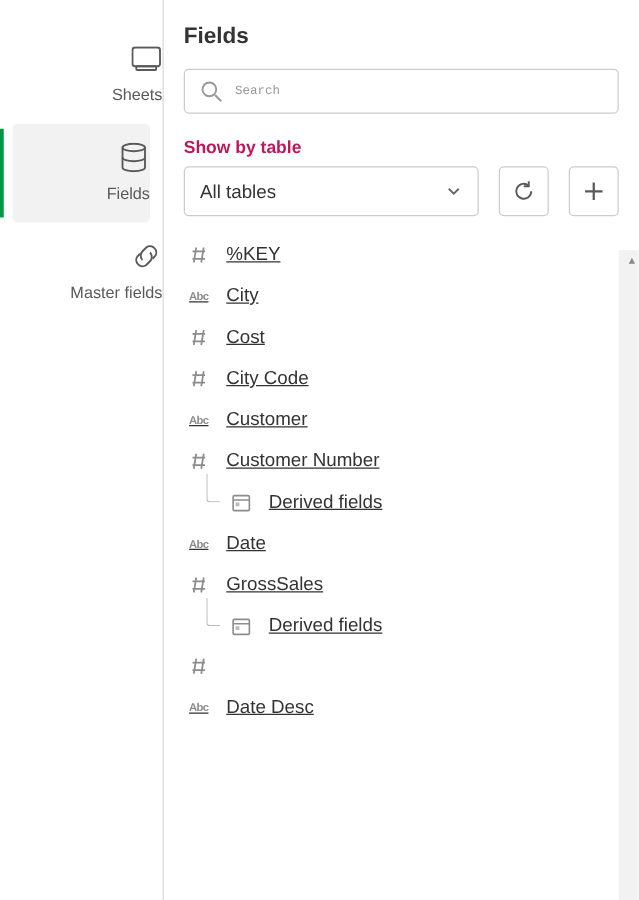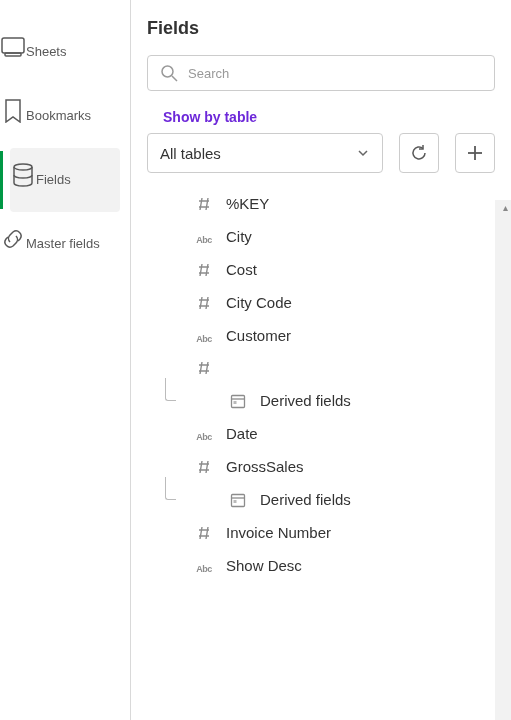--- a/index.html
+++ b/index.html
@@ -16,21 +16,22 @@
   .sidebar {
     width: 131px;
     border-right: 1px solid #d9d9d9;
     display: flex;
     flex-direction: column;
     padding-top: 20px;
     background: #fff;
   }
   .sidebar-item {
     display: flex;
-    align-items: center;
+    flex-direction: column;
+    align-items: flex-end;
     padding: 14px 0 16px 0;
     cursor: pointer;
     position: relative;
   }
   .sidebar-item.active {
     background: #f2f2f2;
     margin: 0 10px;
     border-radius: 4px;
   }
   .sidebar-item.active::before {
@@ -72,33 +73,33 @@
     display: flex;
     align-items: center;
     border: 1px solid #ccc;
     border-radius: 4px;
     padding: 8px 12px;
     margin-bottom: 18px;
   }
   .search-box input {
     border: none;
     outline: none;
-    font-size: 13px;
+    font-size: 10px;
     flex: 1;
     margin-left: 10px;
     color: #333;
+    font-family: Liberation Mono, monospace;
   }
   .search-box input::placeholder { color: #999; }
   .search-icon { color: #999; width: 18px; height: 18px; }
   .section-label {
     font-size: 14px;
     font-weight: 600;
-    color: #6d28d9;
+    color: #be185d;
     margin-bottom: 8px;
-    margin-left: 16px;
   }
   .controls-row {
     display: flex;
     gap: 16px;
     margin-bottom: 14px;
   }
   .dropdown {
     flex: 1;
     display: flex;
     align-items: center;
@@ -125,23 +126,24 @@
   }
   .field-list {
     flex: 1;
     overflow-y: auto;
     position: relative;
     margin-right: -16px;
     padding-right: 16px;
   }
   .field-row {
     display: flex;
-    align-items: flex-end;
+    align-items: center;
     padding: 8px 0;
     cursor: pointer;
+    text-decoration: underline;
   }
   .field-row.child {
     padding-left: 34px;
     position: relative;
   }
   .field-row.child::before {
     content: "";
     position: absolute;
     left: 18px;
     top: -6px;
@@ -152,21 +154,20 @@
     border-bottom-left-radius: 3px;
   }
   .type-icon {
     width: 24px;
     display: flex;
     align-items: center;
     justify-content: center;
     color: #8c8c8c;
     font-size: 15px;
     flex-shrink: 0;
-    margin-left: 45px;
   }
   .type-icon.abc {
     font-size: 9px;
     font-weight: 700;
     letter-spacing: -0.5px;
   }
   .field-name {
     font-size: 15px;
     color: #333;
     margin-left: 10px;
@@ -194,28 +195,20 @@
 <div class="sidebar">
   <div class="sidebar-item">
     <span class="sidebar-icon">
       <svg width="24" height="20" viewBox="0 0 24 20">
           <rect x="1" y="1" width="22" height="15" rx="2" fill="none" stroke="currentColor" stroke-width="1.5"></rect>
           <rect x="4" y="16" width="16" height="3" rx="1" fill="none" stroke="currentColor" stroke-width="1.5"></rect>
         </svg>
     </span>
     <span class="sidebar-label">Sheets</span>
   </div>
-  <div class="sidebar-item">
-    <span class="sidebar-icon">
-      <svg width="18" height="24" viewBox="0 0 18 24">
-          <path d="M2 1 h14 v22 l-7-5 l-7 5 z" fill="none" stroke="currentColor" stroke-width="1.5"></path>
-        </svg>
-    </span>
-    <span class="sidebar-label">Bookmarks</span>
-  </div>
   <div class="sidebar-item active">
     <span class="sidebar-icon">
       <svg width="22" height="24" viewBox="0 0 22 24">
           <ellipse cx="11" cy="4" rx="9" ry="3" fill="none" stroke="currentColor" stroke-width="1.5"></ellipse>
           <path d="M2 4 v8 a9 3 0 0 0 18 0 v-8" fill="none" stroke="currentColor" stroke-width="1.5"></path>
           <path d="M2 12 v8 a9 3 0 0 0 18 0 v-8" fill="none" stroke="currentColor" stroke-width="1.5"></path>
         </svg>
     </span>
     <span class="sidebar-label">Fields</span>
   </div>
@@ -304,20 +297,21 @@
       <div class="field-row">
         <span class="type-icon abc">Abc</span>
         <span class="field-name">Customer</span>
       </div>
       <div class="field-row">
         <span class="type-icon">
           <svg width="16" height="16" viewBox="0 0 16 16">
             <path d="M3 5 h10 M3 11 h10 M6 2 l-2 12 M12 2 l-2 12" stroke="currentColor" stroke-width="1.4" fill="none"></path>
           </svg>
         </span>
+        <span class="field-name">Customer Number</span>
       </div>
       <div class="field-row child">
         <span class="type-icon">
           <svg width="16" height="16" viewBox="0 0 16 16">
             <rect x="1.5" y="2.5" width="13" height="12" rx="1" fill="none" stroke="currentColor" stroke-width="1.3"></rect>
             <line x1="1.5" y1="6" x2="14.5" y2="6" stroke="currentColor" stroke-width="1.3"></line>
             <rect x="3.5" y="8" width="3" height="3" fill="currentColor" opacity="0.6"></rect>
           </svg>
         </span>
         <span class="field-name">Derived fields</span>
@@ -343,23 +337,22 @@
           </svg>
         </span>
         <span class="field-name">Derived fields</span>
       </div>
       <div class="field-row">
         <span class="type-icon">
           <svg width="16" height="16" viewBox="0 0 16 16">
             <path d="M3 5 h10 M3 11 h10 M6 2 l-2 12 M12 2 l-2 12" stroke="currentColor" stroke-width="1.4" fill="none"></path>
           </svg>
         </span>
-        <span class="field-name">Invoice Number</span>
       </div>
       <div class="field-row">
         <span class="type-icon abc">Abc</span>
-        <span class="field-name">Show Desc</span>
+        <span class="field-name">Date Desc</span>
       </div>
     </div>
 
   <div class="scroll-indicator"></div>
   <div class="scroll-arrow">▴</div>
 </div>
 
 </body></html>

